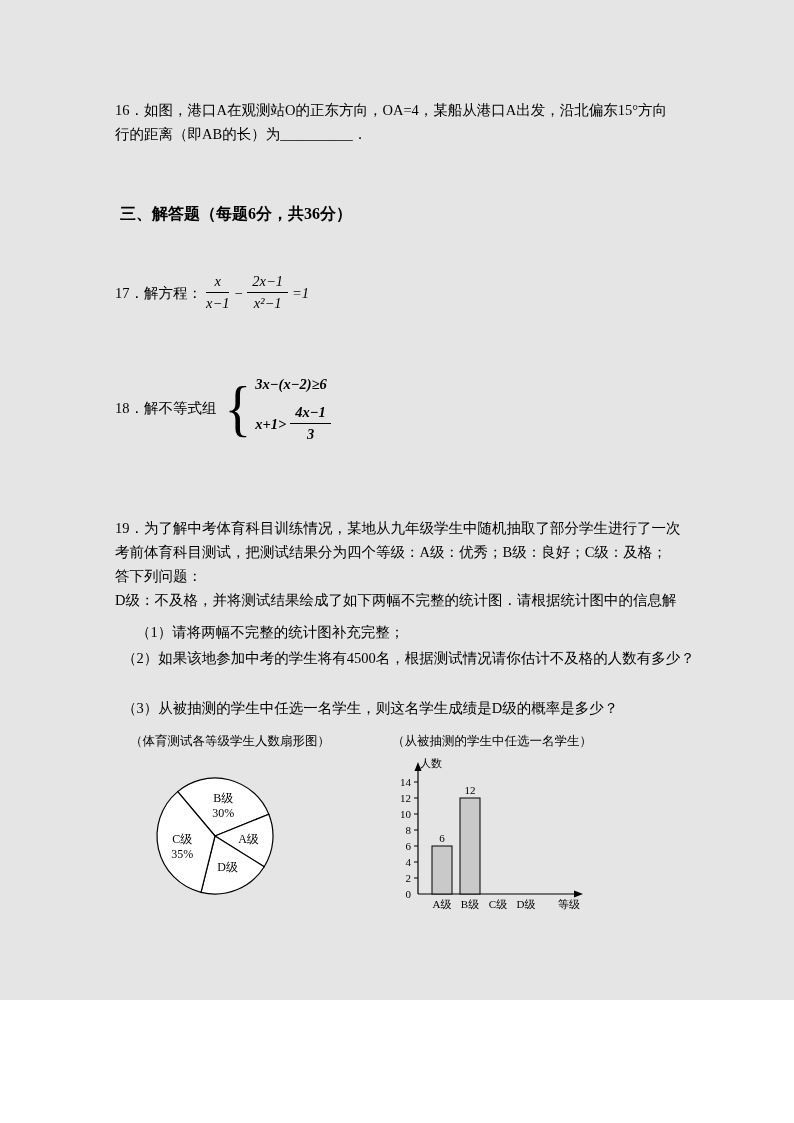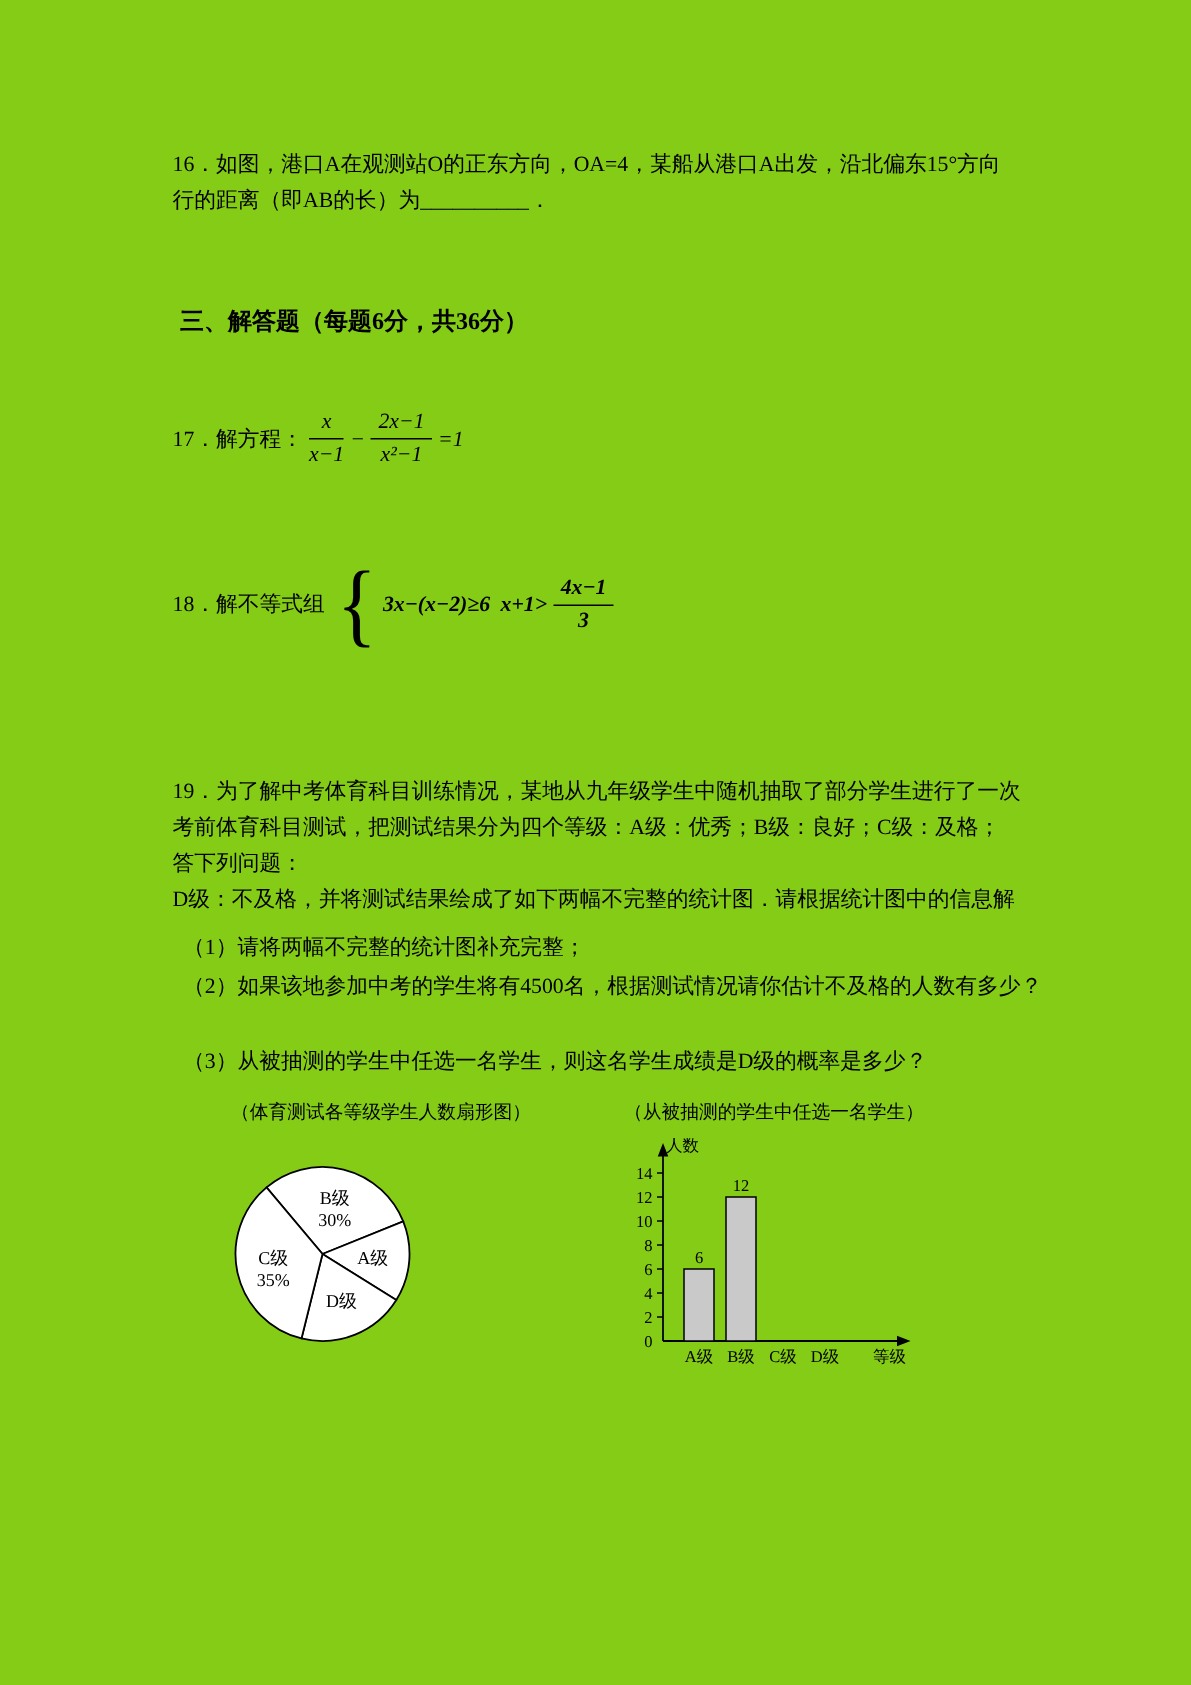--- a/index.html
+++ b/index.html
@@ -1,43 +1,43 @@
 <!DOCTYPE html>
 <html><head>
 <meta charset="utf-8">
 <style>
   * { box-sizing: border-box; }
   html, body { margin: 0; padding: 0; }
   body {
     width: 794px; height: 1123px; background: #ffffff; color: #000;
     font-family: "Liberation Serif", "DejaVu Serif", serif;
   }
-  .page { position: relative; width: 794px; height: 1123px; overflow: hidden; background:#84cc16; }
+  .page { position: relative; width: 794px; height: 1000px; overflow: hidden; background:#e5e5e5; }
   .abs { position: absolute; }
   .txt { font-size: 14.5px; line-height: 24px; }
   .line { white-space: nowrap; }
 
   #sec3 { left: 120px; top: 204px; font-weight: bold; font-size: 16px; }
 
   #q16 { left: 115px; top: 98px; width: 580px; }
 
   #q17 { left: 115px; top: 236px; display: flex; align-items: center; margin-top: 36px; }
   #q18 { left: 115px; top: 372px; display: flex; align-items: center; }
 
   .math { font-style: italic; }
   .frac { display: inline-block; text-align: center; vertical-align: middle; margin: 0 4px; font-style: italic; font-size: 14.5px; line-height: 19px; }
   .frac .num { display: block; border-bottom: 1.4px solid #000; padding: 0 5px 1px; }
   .frac .den { display: block; padding-top: 1px; }
 
   .brace { font-size: 62px; line-height: 1; font-weight: 400; margin: 0 3px 0 6px; transform: scaleX(0.9); }
-  .system { display: flex; flex-direction: row; gap: 7px; font-weight: bold; }
+  .system { display: flex; flex-direction: column; gap: 7px; font-weight: bold; }
   .system .srow { display: flex; align-items: center; }
 
   #q19 { left: 115px; top: 516px; width: 585px; }
-  #q19i1 { left: 122px; top: 620px; }
+  #q19i1 { left: 136px; top: 620px; }
   #q19i2 { left: 122px; top: 646px; }
   #q19i3 { left: 122px; top: 696px; }
 
   #charts { left: 130px; top: 732px; width: 590px; display: flex; gap: 48px; align-items: flex-start; }
   .chart-block { display: flex; flex-direction: column; }
   .chart-title { font-size: 12.5px; line-height: 18px; margin-bottom: 6px; white-space: nowrap; }
   svg text { font-family: "Liberation Serif", "DejaVu Serif", serif; }
 </style>
 </head>
 <body>
@@ -86,21 +86,21 @@
     <div class="line">答下列问题：</div>
     <div class="line">D级：不及格，并将测试结果绘成了如下两幅不完整的统计图．请根据统计图中的信息解</div>
   </div>
 
   <div id="q19i1" class="abs txt line">（1）请将两幅不完整的统计图补充完整；</div>
   <div id="q19i2" class="abs txt line">（2）如果该地参加中考的学生将有4500名，根据测试情况请你估计不及格的人数有多少？</div>
   <div id="q19i3" class="abs txt line">（3）从被抽测的学生中任选一名学生，则这名学生成绩是D级的概率是多少？</div>
 
   <div id="charts" class="abs">
     <div class="chart-block">
-      <div class="chart-title" style="margin-left:24px;">（体育测试各等级学生人数扇形图）</div>
+      <div class="chart-title" style="margin-left:0;">（体育测试各等级学生人数扇形图）</div>
       <svg id="pie-svg" width="190" height="150">
           <path d="M 85 80 L 47.7 35.6 A 58 58 0 0 1 138.8 58.3 Z" fill="#fff" stroke="#000" stroke-width="1.2"></path>
           <text x="93.13825256797283" y="46.35925176807548" text-anchor="middle" font-size="12" fill="#000">B级</text>
           <text x="93.13825256797283" y="61.35925176807548" text-anchor="middle" font-size="12" fill="#000">30%</text>
           <path d="M 85 80 L 138.8 58.3 A 58 58 0 0 1 134.2 110.7 Z" fill="#fff" stroke="#000" stroke-width="1.2"></path>
           <text x="118.51198964380632" y="86.93191918603122" text-anchor="middle" font-size="12" fill="#000">A级</text>
           <path d="M 85 80 L 134.2 110.7 A 58 58 0 0 1 71.0 136.3 Z" fill="#fff" stroke="#000" stroke-width="1.2"></path>
           <text x="97.6017658025113" y="115.19046486762673" text-anchor="middle" font-size="12" fill="#000">D级</text>
           <path d="M 85 80 L 71.0 136.3 A 58 58 0 0 1 47.7 35.6 Z" fill="#fff" stroke="#000" stroke-width="1.2"></path>
           <text x="52.22219102062469" y="86.56735346812762" text-anchor="middle" font-size="12" fill="#000">C级</text>

